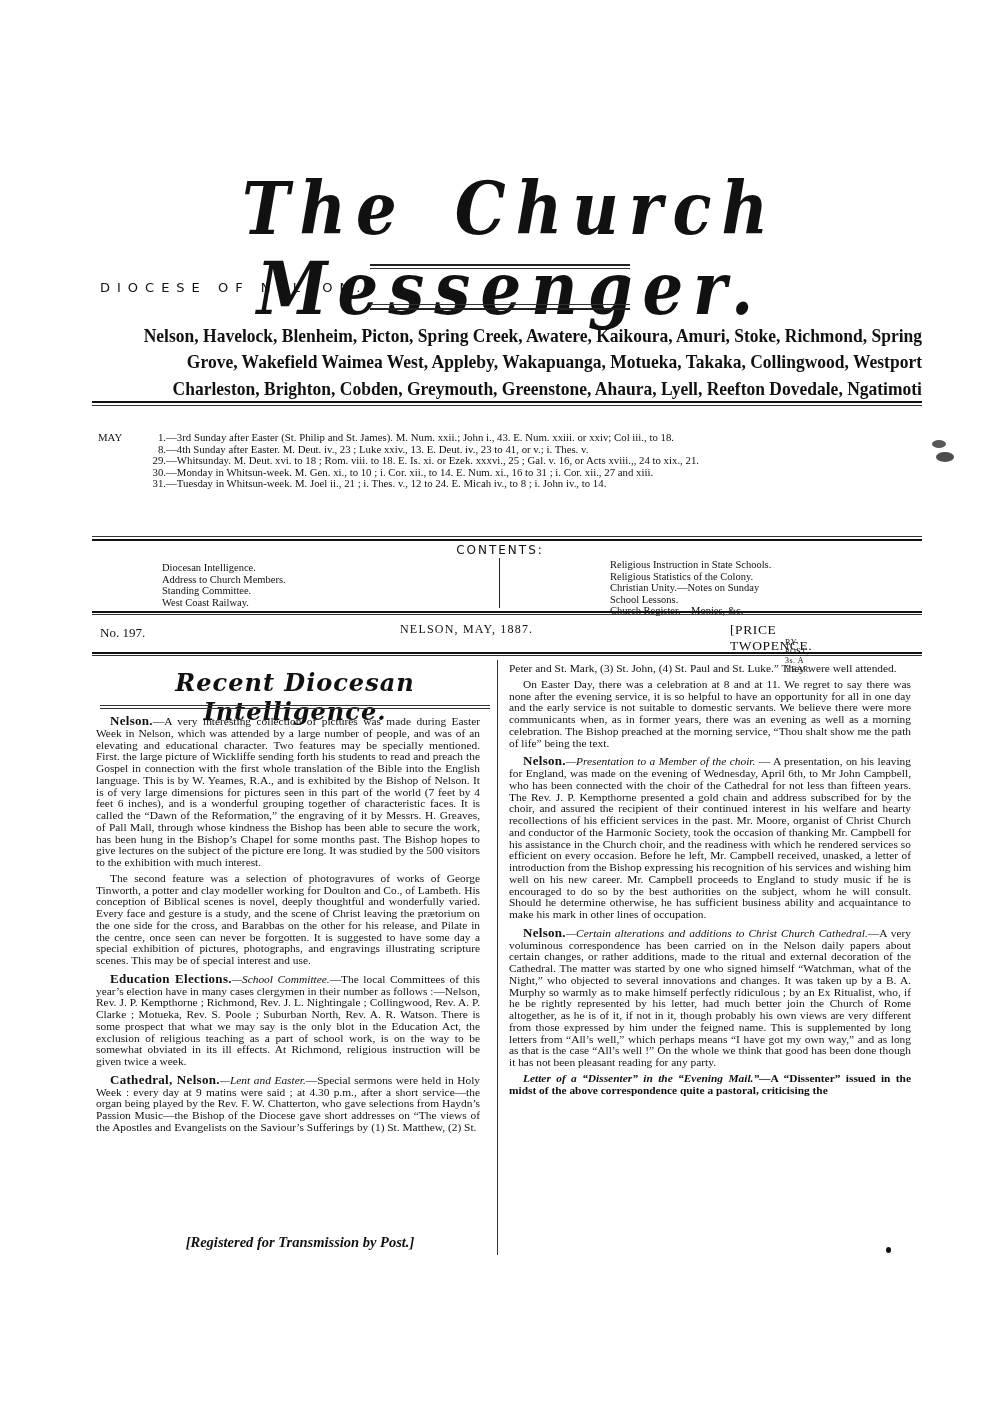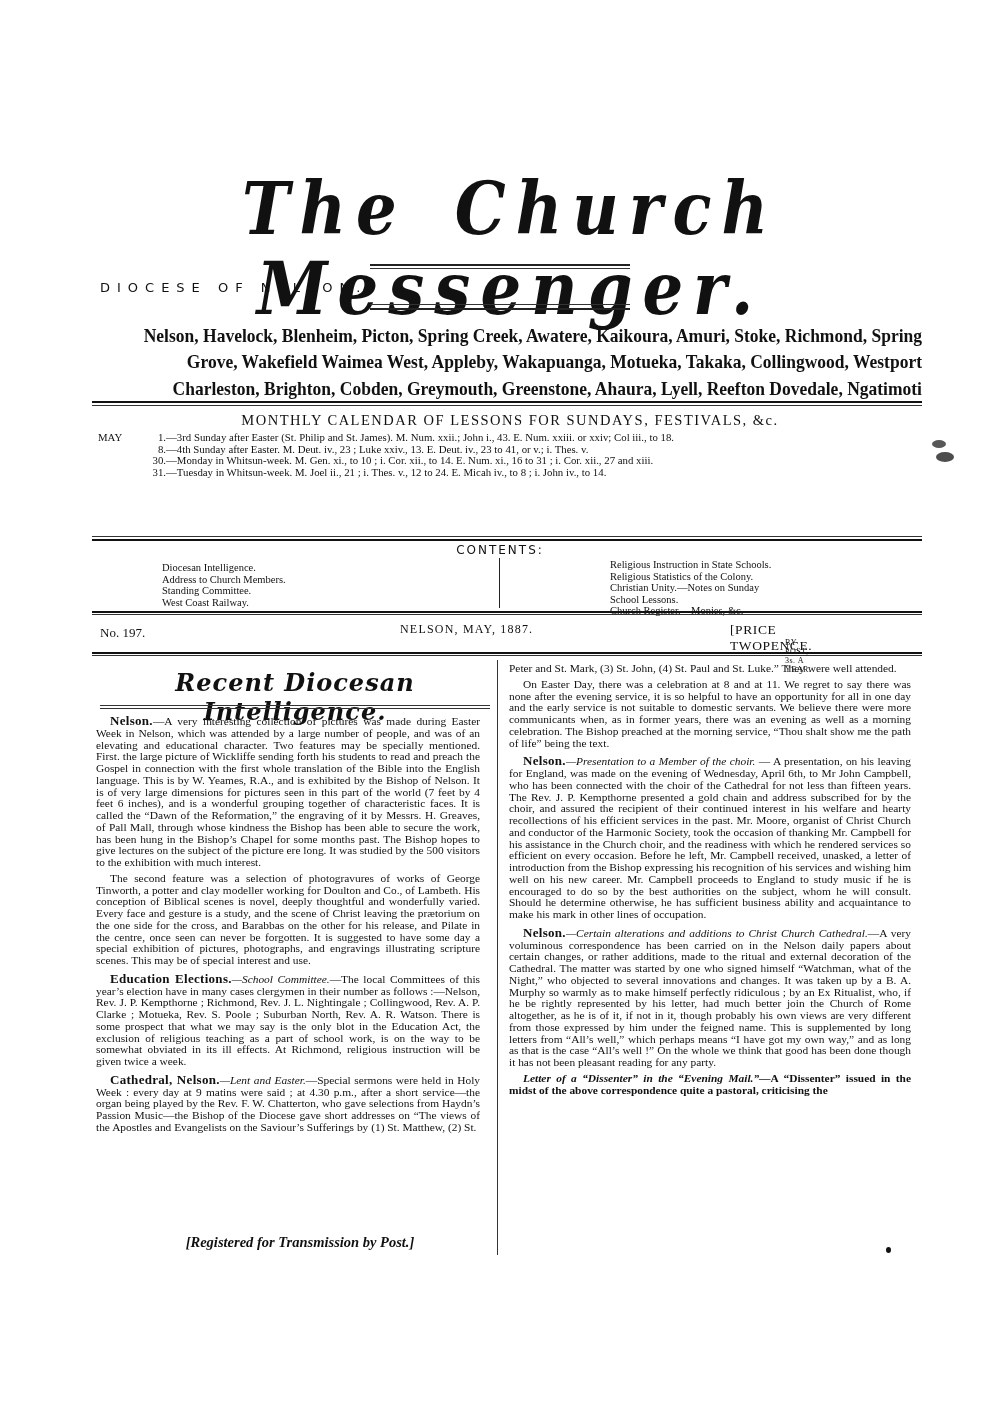--- a/index.html
+++ b/index.html
@@ -69,24 +69,24 @@
 
   <div class="places">
     <div>Nelson, Havelock, Blenheim, Picton, Spring Creek, Awatere, Kaikoura, Amuri, Stoke, Richmond, Spring</div>
     <div>Grove, Wakefield Waimea West, Appleby, Wakapuanga, Motueka, Takaka, Collingwood, Westport</div>
     <div>Charleston, Brighton, Cobden, Greymouth, Greenstone, Ahaura, Lyell, Reefton Dovedale, Ngatimoti</div>
   </div>
 
   <div class="rule-full" style="top:401px;"></div>
   <div class="rule-thin" style="top:405px;"></div>
 
-  <div class="cal-title">MONTHLY CALENDAR OF LESSONS FOR SUNDAYS, FESTIVALS, &amp;c.</div>
   <div class="cal">
     <div class="row"><span class="month" style="left:-26px;">MAY</span><span class="day">1.</span><span>—3rd Sunday after Easter (St. Philip and St. James). M. Num. xxii.; John i., 43. E. Num. xxiii. or xxiv; Col iii., to 18.</span></div>
     <div class="row"><span class="day">8.</span><span>—4th Sunday after Easter. M. Deut. iv., 23 ; Luke xxiv., 13. E. Deut. iv., 23 to 41, or v.; i. Thes. v.</span></div>
+    <div class="row"><span class="day">29.</span><span>—Whitsunday. M. Deut. xvi. to 18 ; Rom. viii. to 18. E. Is. xi. or Ezek. xxxvi., 25 ; Gal. v. 16, or Acts xviii.,, 24 to xix., 21.</span></div>
     <div class="row"><span class="day">30.</span><span>—Monday in Whitsun-week. M. Gen. xi., to 10 ; i. Cor. xii., to 14. E. Num. xi., 16 to 31 ; i. Cor. xii., 27 and xiii.</span></div>
     <div class="row"><span class="day">31.</span><span>—Tuesday in Whitsun-week. M. Joel ii., 21 ; i. Thes. v., 12 to 24. E. Micah iv., to 8 ; i. John iv., to 14.</span></div>
   </div>
 
   <div class="rule-thin" style="top:536px;"></div>
   <div class="rule-full" style="top:539px;"></div>
 
   <div class="contents-title">CONTENTS:</div>
   <div class="contents-left">
     <div>Diocesan Intelligence.</div>

